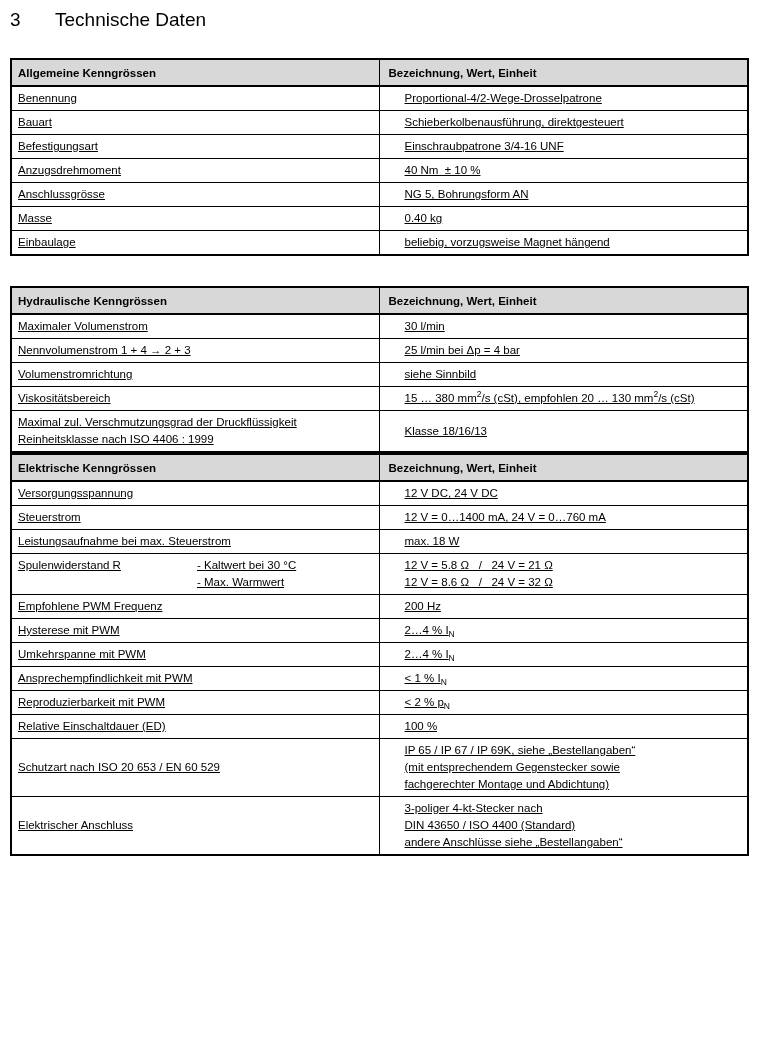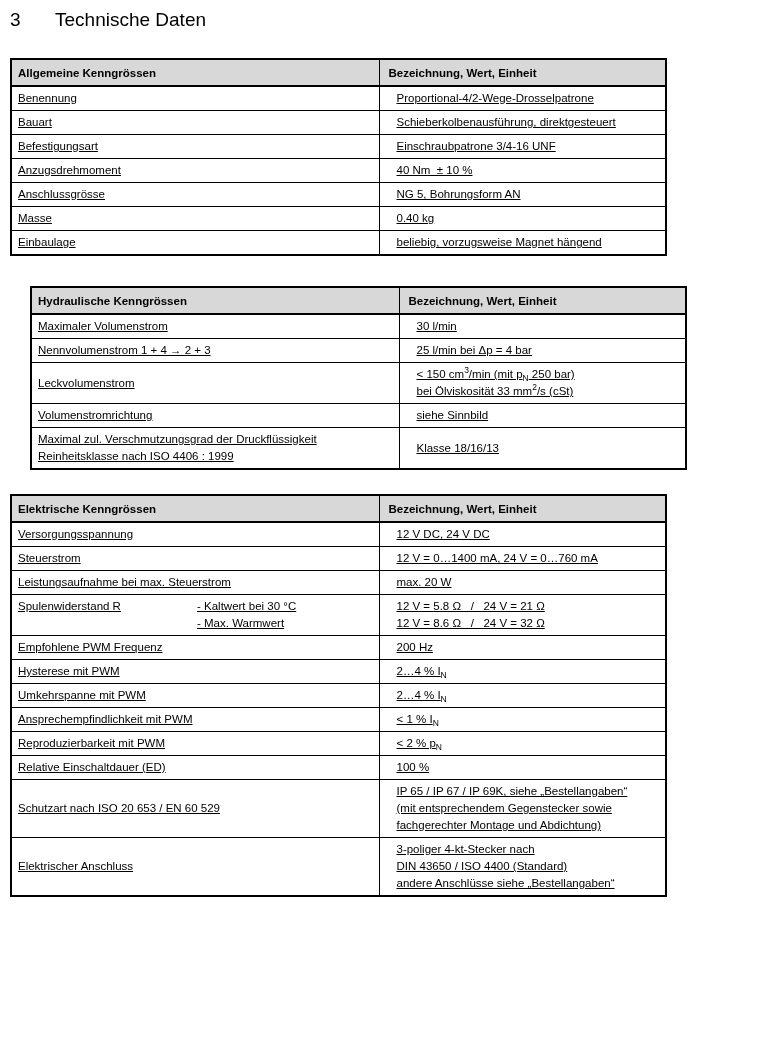--- a/index.html
+++ b/index.html
@@ -16,25 +16,25 @@
   h1.section-title {
     font-size: 19px;
     font-weight: normal;
     margin: 2px 0 27px 0;
     display: flex;
     align-items: baseline;
   }
   h1.section-title .num { width: 45px; flex: none; }
 
   .tbl-wrap { margin: 0; }
-  .tbl-wrap.gap-a { margin-top: 30px; margin-left: 20px; }
-  .tbl-wrap.gap-b { margin-top: 24px; }
+  .tbl-wrap.gap-a { margin-top: 30px; }
+  .tbl-wrap.gap-b { }
 
   table.data-table {
-    width: 657px;
+    width: 739px;
     border-collapse: collapse;
     table-layout: fixed;
     border: 2px solid #000;
   }
   table.data-table th,
   table.data-table td {
     border: 1px solid #000;
     font-size: 11.5px;
     text-align: left;
     vertical-align: middle;
@@ -46,21 +46,21 @@
     padding: 5px 6px 4px 6px;
     height: 16px;
     border-bottom: 2px solid #000;
   }
   table.data-table th.c2 { padding-left: 9px; }
   table.data-table td {
     padding: 3px 6px 3px 6px;
     line-height: 17px;
     text-decoration: underline;
   }
-  table.data-table td.c2 { padding-left: 17px; }
+  table.data-table td.c2 { padding-left: 25px; }
 
   sup { font-size: 8.5px; line-height: 0; }
   sub { font-size: 8.5px; line-height: 0; }
 
   .split { display: flex; }
   .split .main { width: 179px; flex: none; }
   .split .subl { flex: auto; }
 </style>
 </head>
 <body>
@@ -132,27 +132,26 @@
       <tbody>
           <tr>
             <td class="c1">Maximaler Volumenstrom</td>
             <td class="c2">30 l/min</td>
           </tr>
           <tr>
             <td class="c1">Nennvolumenstrom 1 + 4 → 2 + 3</td>
             <td class="c2">25 l/min bei Δp = 4 bar</td>
           </tr>
           <tr>
-            <td class="c1">Leckvolumenstrom</td>
-            <td class="c2">&lt; 150 cm<sup>3</sup>/min (mit p<sub>N</sub> 250 bar)
-bei Ölviskosität 33 mm<sup>2</sup>/s (cSt)</td>
-          </tr>
-          <tr>
             <td class="c1">Volumenstromrichtung</td>
             <td class="c2">siehe Sinnbild</td>
+          </tr>
+          <tr>
+            <td class="c1">Viskositätsbereich</td>
+            <td class="c2">15 … 380 mm<sup>2</sup>/s (cSt), empfohlen 20 … 130 mm<sup>2</sup>/s (cSt)</td>
           </tr>
           <tr>
             <td class="c1">Maximal zul. Verschmutzungsgrad der Druckflüssigkeit
 Reinheitsklasse nach ISO 4406 : 1999</td>
             <td class="c2">Klasse 18/16/13</td>
           </tr>
         </tbody>
     </table>
   </div>
 
@@ -172,21 +171,21 @@
           <tr>
             <td class="c1">Versorgungsspannung</td>
             <td class="c2">12 V DC, 24 V DC</td>
           </tr>
           <tr>
             <td class="c1">Steuerstrom</td>
             <td class="c2">12 V = 0…1400 mA, 24 V = 0…760 mA</td>
           </tr>
           <tr>
             <td class="c1">Leistungsaufnahme bei max. Steuerstrom</td>
-            <td class="c2">max. 20 W</td>
+            <td class="c2">max. 18 W</td>
           </tr>
           <tr>
             <td class="c1"><span class="split"><span class="main">Spulenwiderstand R</span><span class="subl">- Kaltwert bei 30 °C
 - Max. Warmwert</span></span></td>
             <td class="c2">12 V = 5.8 Ω   /   24 V = 21 Ω
 12 V = 8.6 Ω   /   24 V = 32 Ω</td>
           </tr>
           <tr>
             <td class="c1">Empfohlene PWM Frequenz</td>
             <td class="c2">200 Hz</td>

